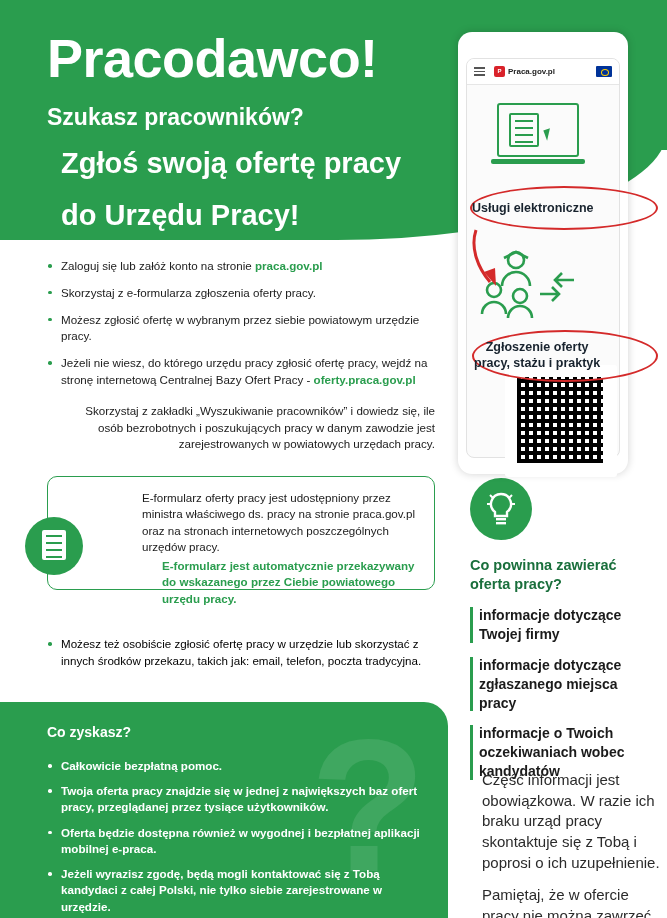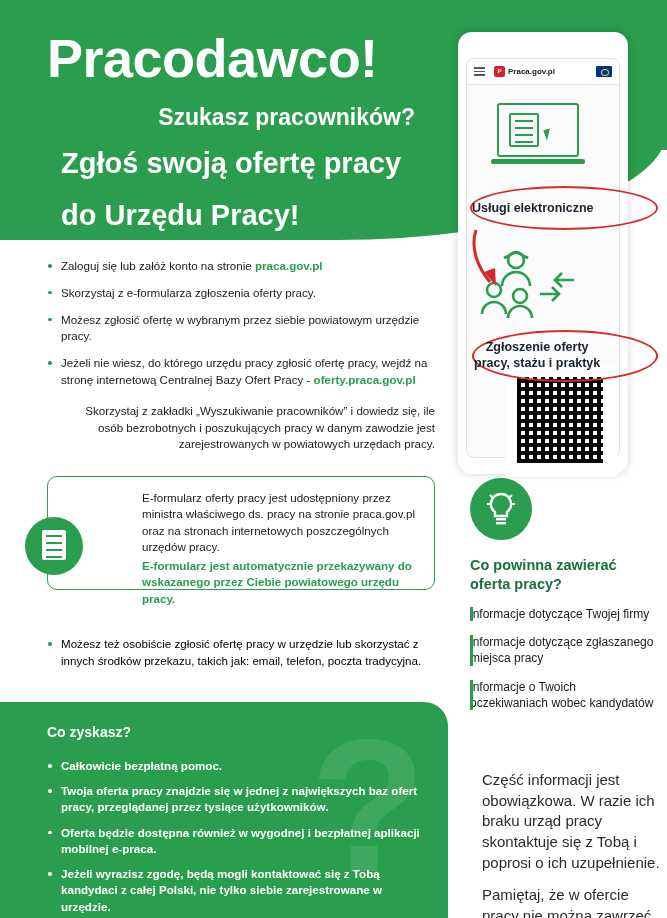--- a/index.html
+++ b/index.html
@@ -46,21 +46,20 @@
     font-weight: bold;
     letter-spacing: -0.5px;
     line-height: 1.05;
     margin: 0 0 10px 0;
   }
   .h-sub1 {
     font-size: 23px;
     font-weight: bold;
     line-height: 1.25;
     margin: 16px 0 2px 0;
-    text-align: right;
   }
   .h-sub2 {
     font-size: 29px;
     font-weight: bold;
     line-height: 1.28;
     margin: 14px;
   }
 
   
   .phone-card {
@@ -366,23 +365,24 @@
     z-index: 5;
   }
   .right-items {
     position: absolute;
     left: 470px; top: 606px;
     width: 184px;
     z-index: 5;
   }
   .ritem {
     position: relative;
+    padding-left: 9px;
     margin-bottom: 12px;
-    font-size: 12px;
-    font-weight: normal;
+    font-size: 14px;
+    font-weight: bold;
     color: #1b1b1b;
     line-height: 1.35;
   }
   .ritem::before {
     content: "";
     position: absolute;
     left: 0; top: 1px;
     width: 2.5px; height: calc(100% - 2px);
     background: #2a9d4e;
   }
@@ -491,21 +491,21 @@
     <div class="callout-icon">
       <div class="doc">
           <i></i>
           <i></i>
           <i></i>
           <i></i>
         </div>
     </div>
     <div class="callout-text">
       <span class="bold">E-formularz</span><span> oferty pracy jest udostępniony przez ministra właściwego ds. pracy na stronie praca.gov.pl oraz na stronach internetowych poszczególnych urzędów pracy.</span>
-      <div class="hl" style="margin-top:2px;">E-formularz jest automatycznie przekazywany do wskazanego przez Ciebie powiatowego urzędu pracy.</div>
+      <div class="hl" style="margin-top:2px;margin-left:20px;">E-formularz jest automatycznie przekazywany do wskazanego przez Ciebie powiatowego urzędu pracy.</div>
     </div>
   </div>
 
   <div class="after-callout">
     <div class="bullet">
       <span>Możesz też osobiście zgłosić ofertę pracy w urzędzie lub skorzystać z innych środków przekazu, takich jak: email, telefon, poczta tradycyjna.</span>
     </div>
   </div>
 
   <div class="bottom-green">

